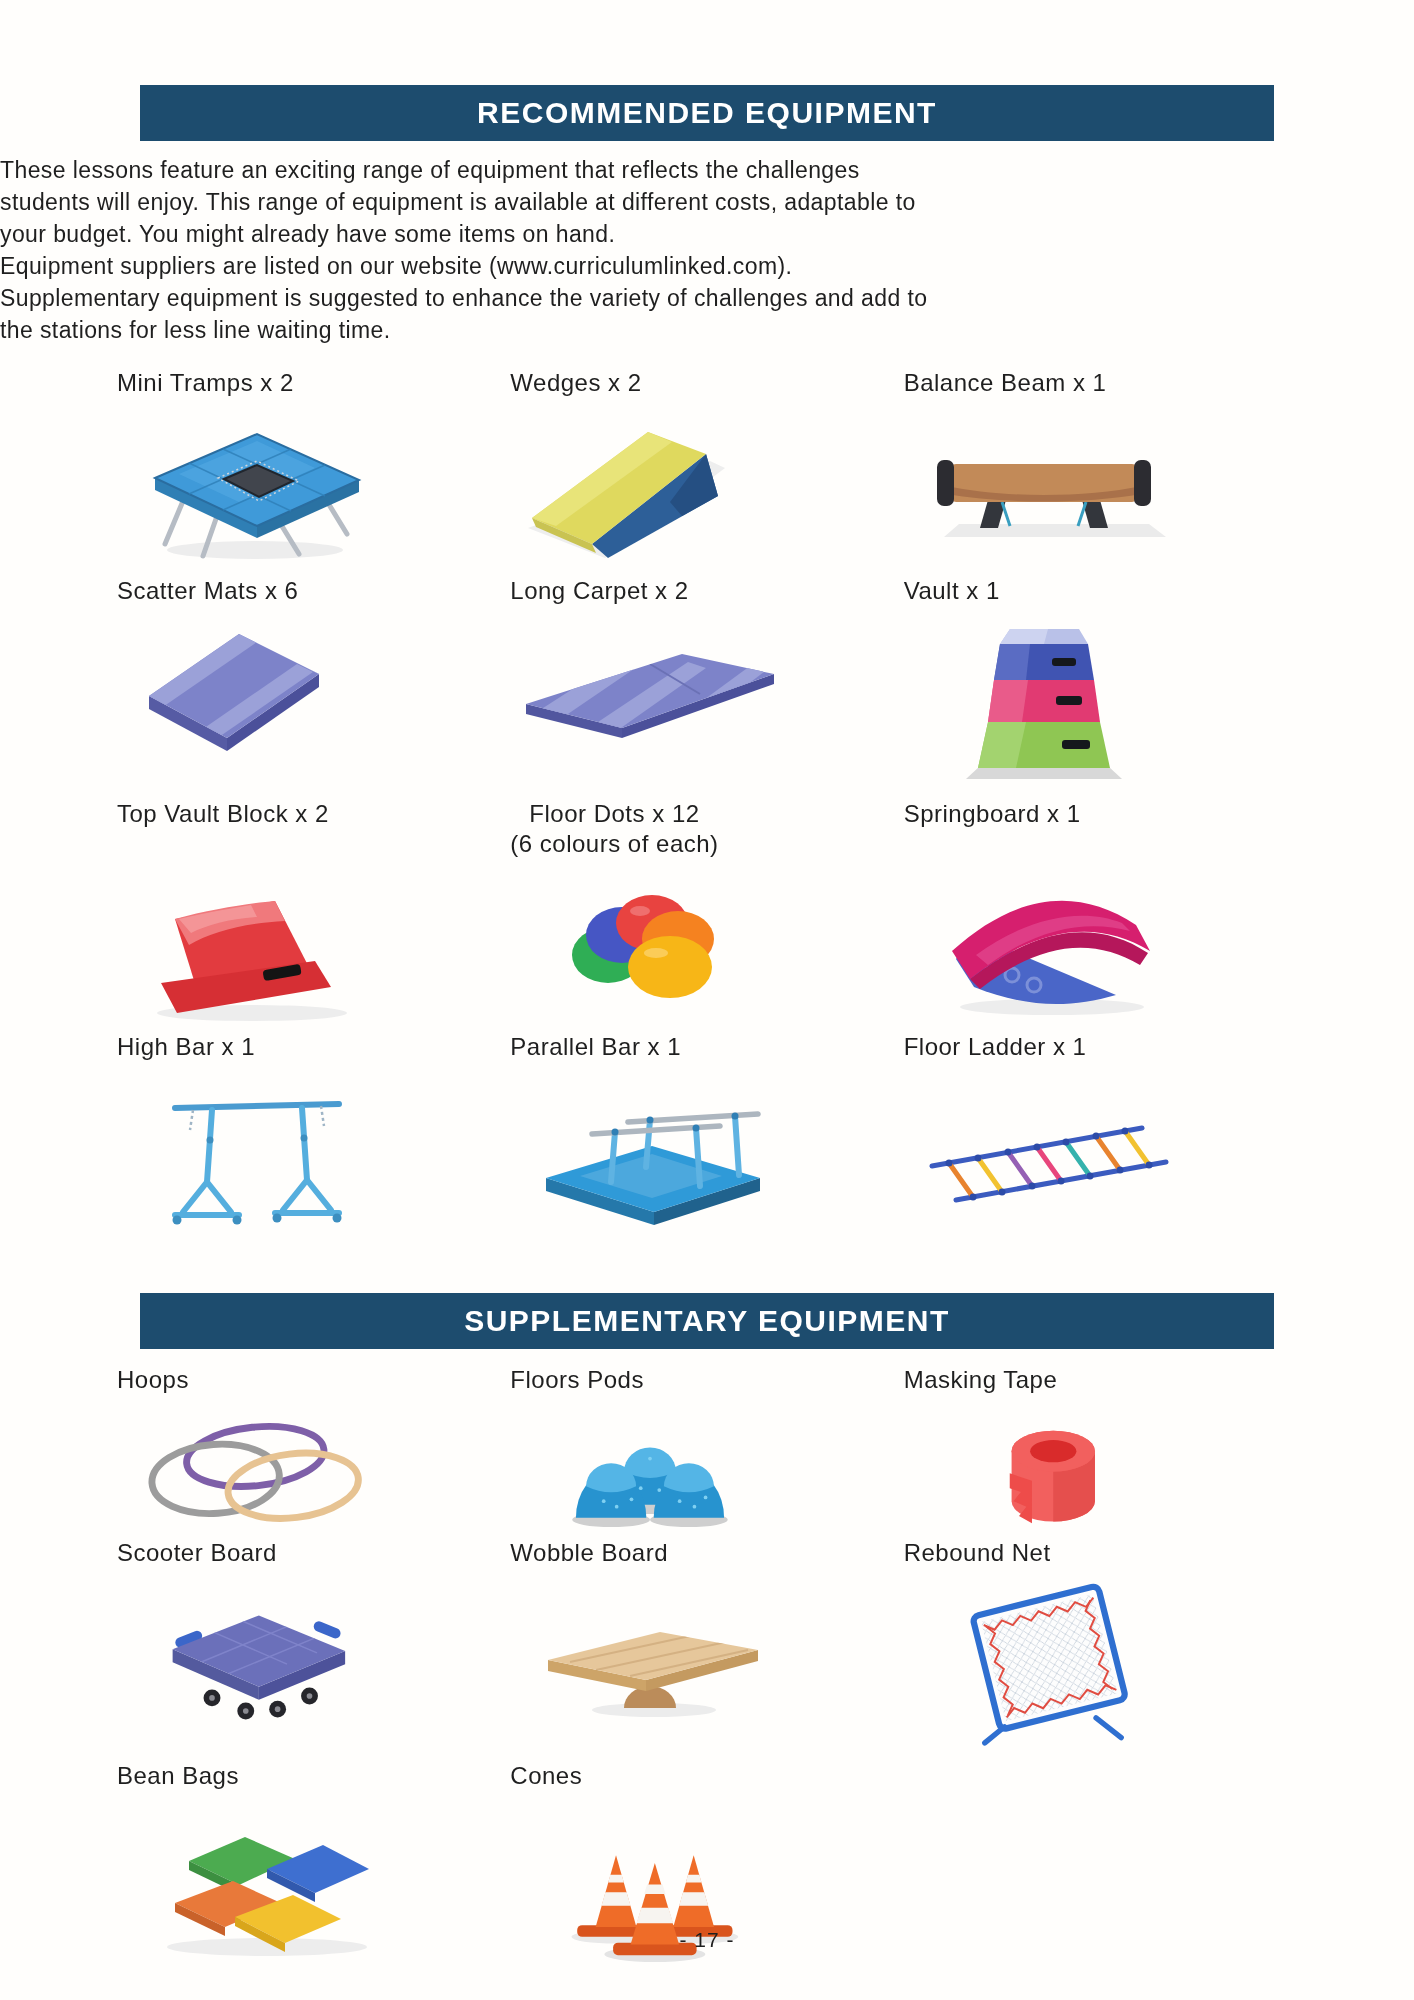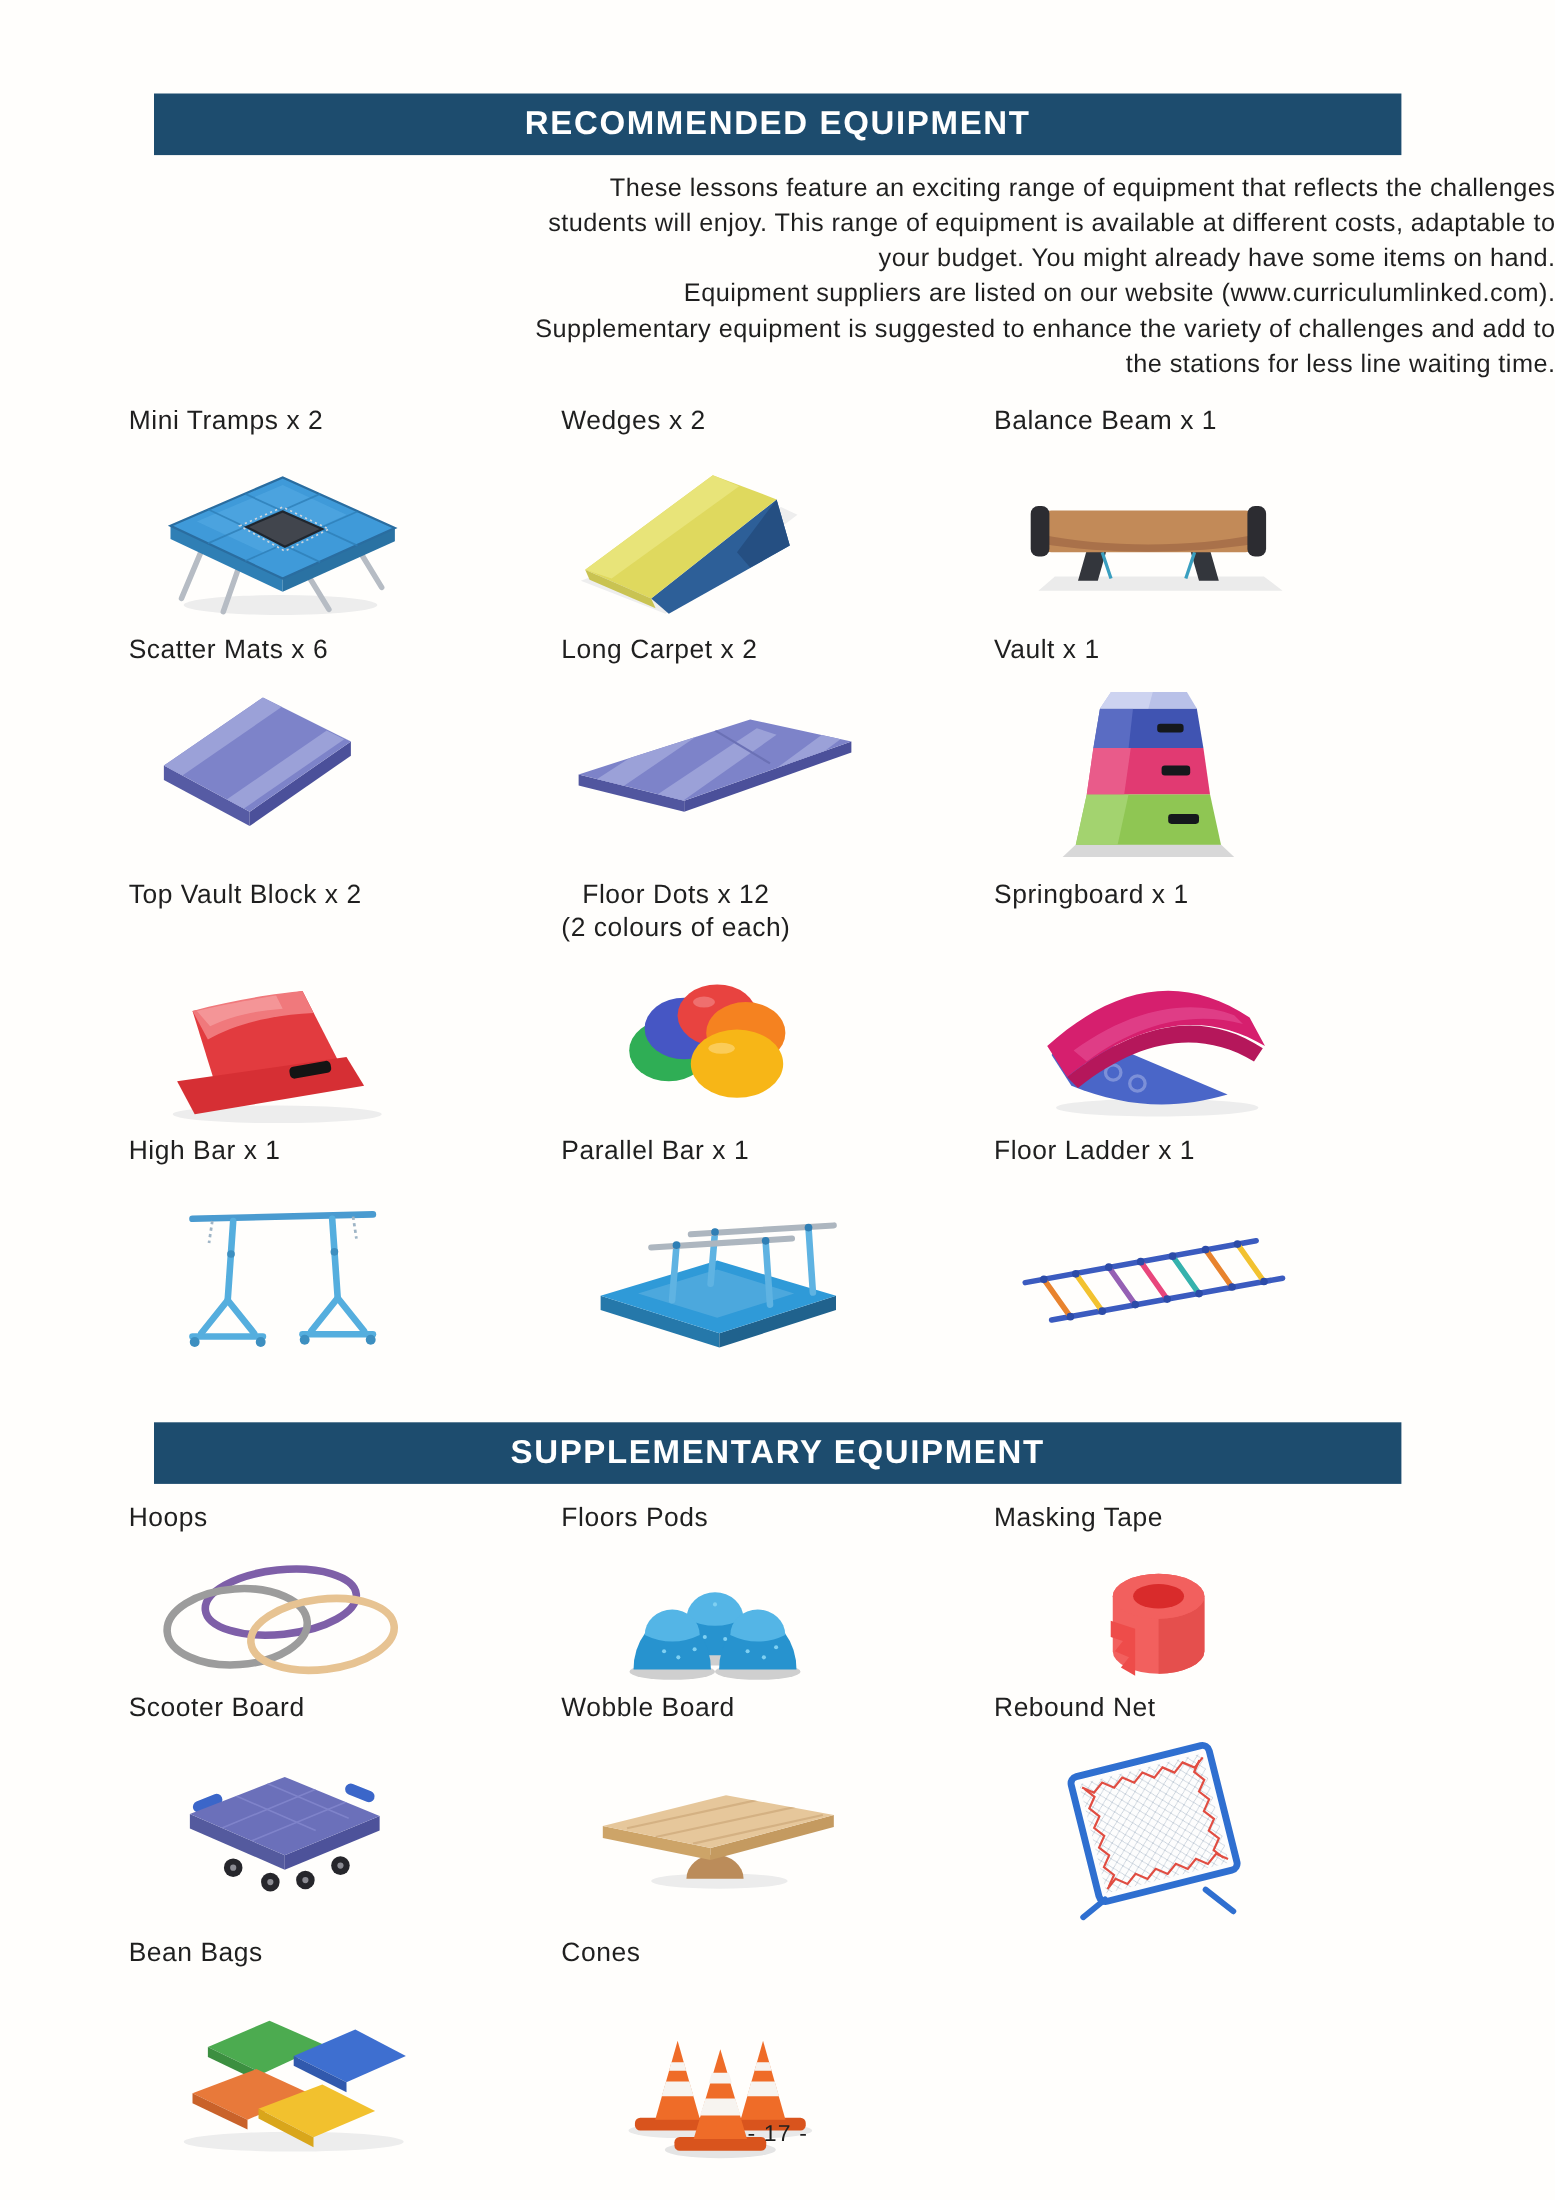--- a/index.html
+++ b/index.html
@@ -15,21 +15,21 @@
     color:#1f1f1f;
   }
   .banner{
     width:1134px;margin:0 auto;
     background:#1d4c6e;color:#ffffff;
     text-align:center;font-weight:bold;
     font-size:30px;letter-spacing:1.5px;
     padding:11px 0;
   }
   .intro{
-    text-align:right;font-size:23px;line-height:32px;
+    text-align:left;font-size:23px;line-height:32px;
     letter-spacing:.4px;margin-top:13px;margin-bottom:22px;
   }
   .grid{
     display:grid;grid-template-columns:1fr 1fr 1fr;
     width:1180px;margin:0 auto 10px auto;
   }
   .cell{display:flex;flex-direction:column;align-items:flex-start;}
   .lbl{
     font-size:24px;letter-spacing:.5px;text-align:center;
     line-height:30px;margin-bottom:8px;
@@ -191,21 +191,21 @@
           <path d="M58,52 C95,42 135,36 158,34 L168,54 C128,56 96,64 72,78 Z" fill="#f0797c"></path>
           <path d="M62,52 C92,45 116,41 134,38 L140,50 C112,52 90,58 74,66 Z" fill="#f59a9c" opacity=".85"></path>
           <polygon points="44,116 198,94 214,120 60,146" fill="#d62f34"></polygon>
           <rect x="146" y="100" width="38" height="11" rx="4" fill="#141414" transform="rotate(-10 165 105)"></rect>
         </svg>
       </div>
     </div>
     <div class="cell">
       <div class="lbl lbl2">
         <div>Floor Dots x 12</div>
-        <div>(2 colours of each)</div>
+        <div>(6 colours of each)</div>
       </div>
       <div class="art">
         <svg width="280" height="135" viewBox="0 0 280 135">
           <ellipse cx="98" cy="88" rx="36" ry="28" fill="#2fae55"></ellipse>
           <ellipse cx="112" cy="68" rx="36" ry="28" fill="#4656c4"></ellipse>
           <ellipse cx="142" cy="56" rx="36" ry="28" fill="#e84340"></ellipse>
           <ellipse cx="130" cy="44" rx="10" ry="5" fill="#f07b79" opacity=".8"></ellipse>
           <ellipse cx="168" cy="72" rx="36" ry="28" fill="#f58220"></ellipse>
           <ellipse cx="160" cy="100" rx="42" ry="31" fill="#f7b617"></ellipse>
           <ellipse cx="146" cy="86" rx="12" ry="5" fill="#fbd269" opacity=".8"></ellipse>

